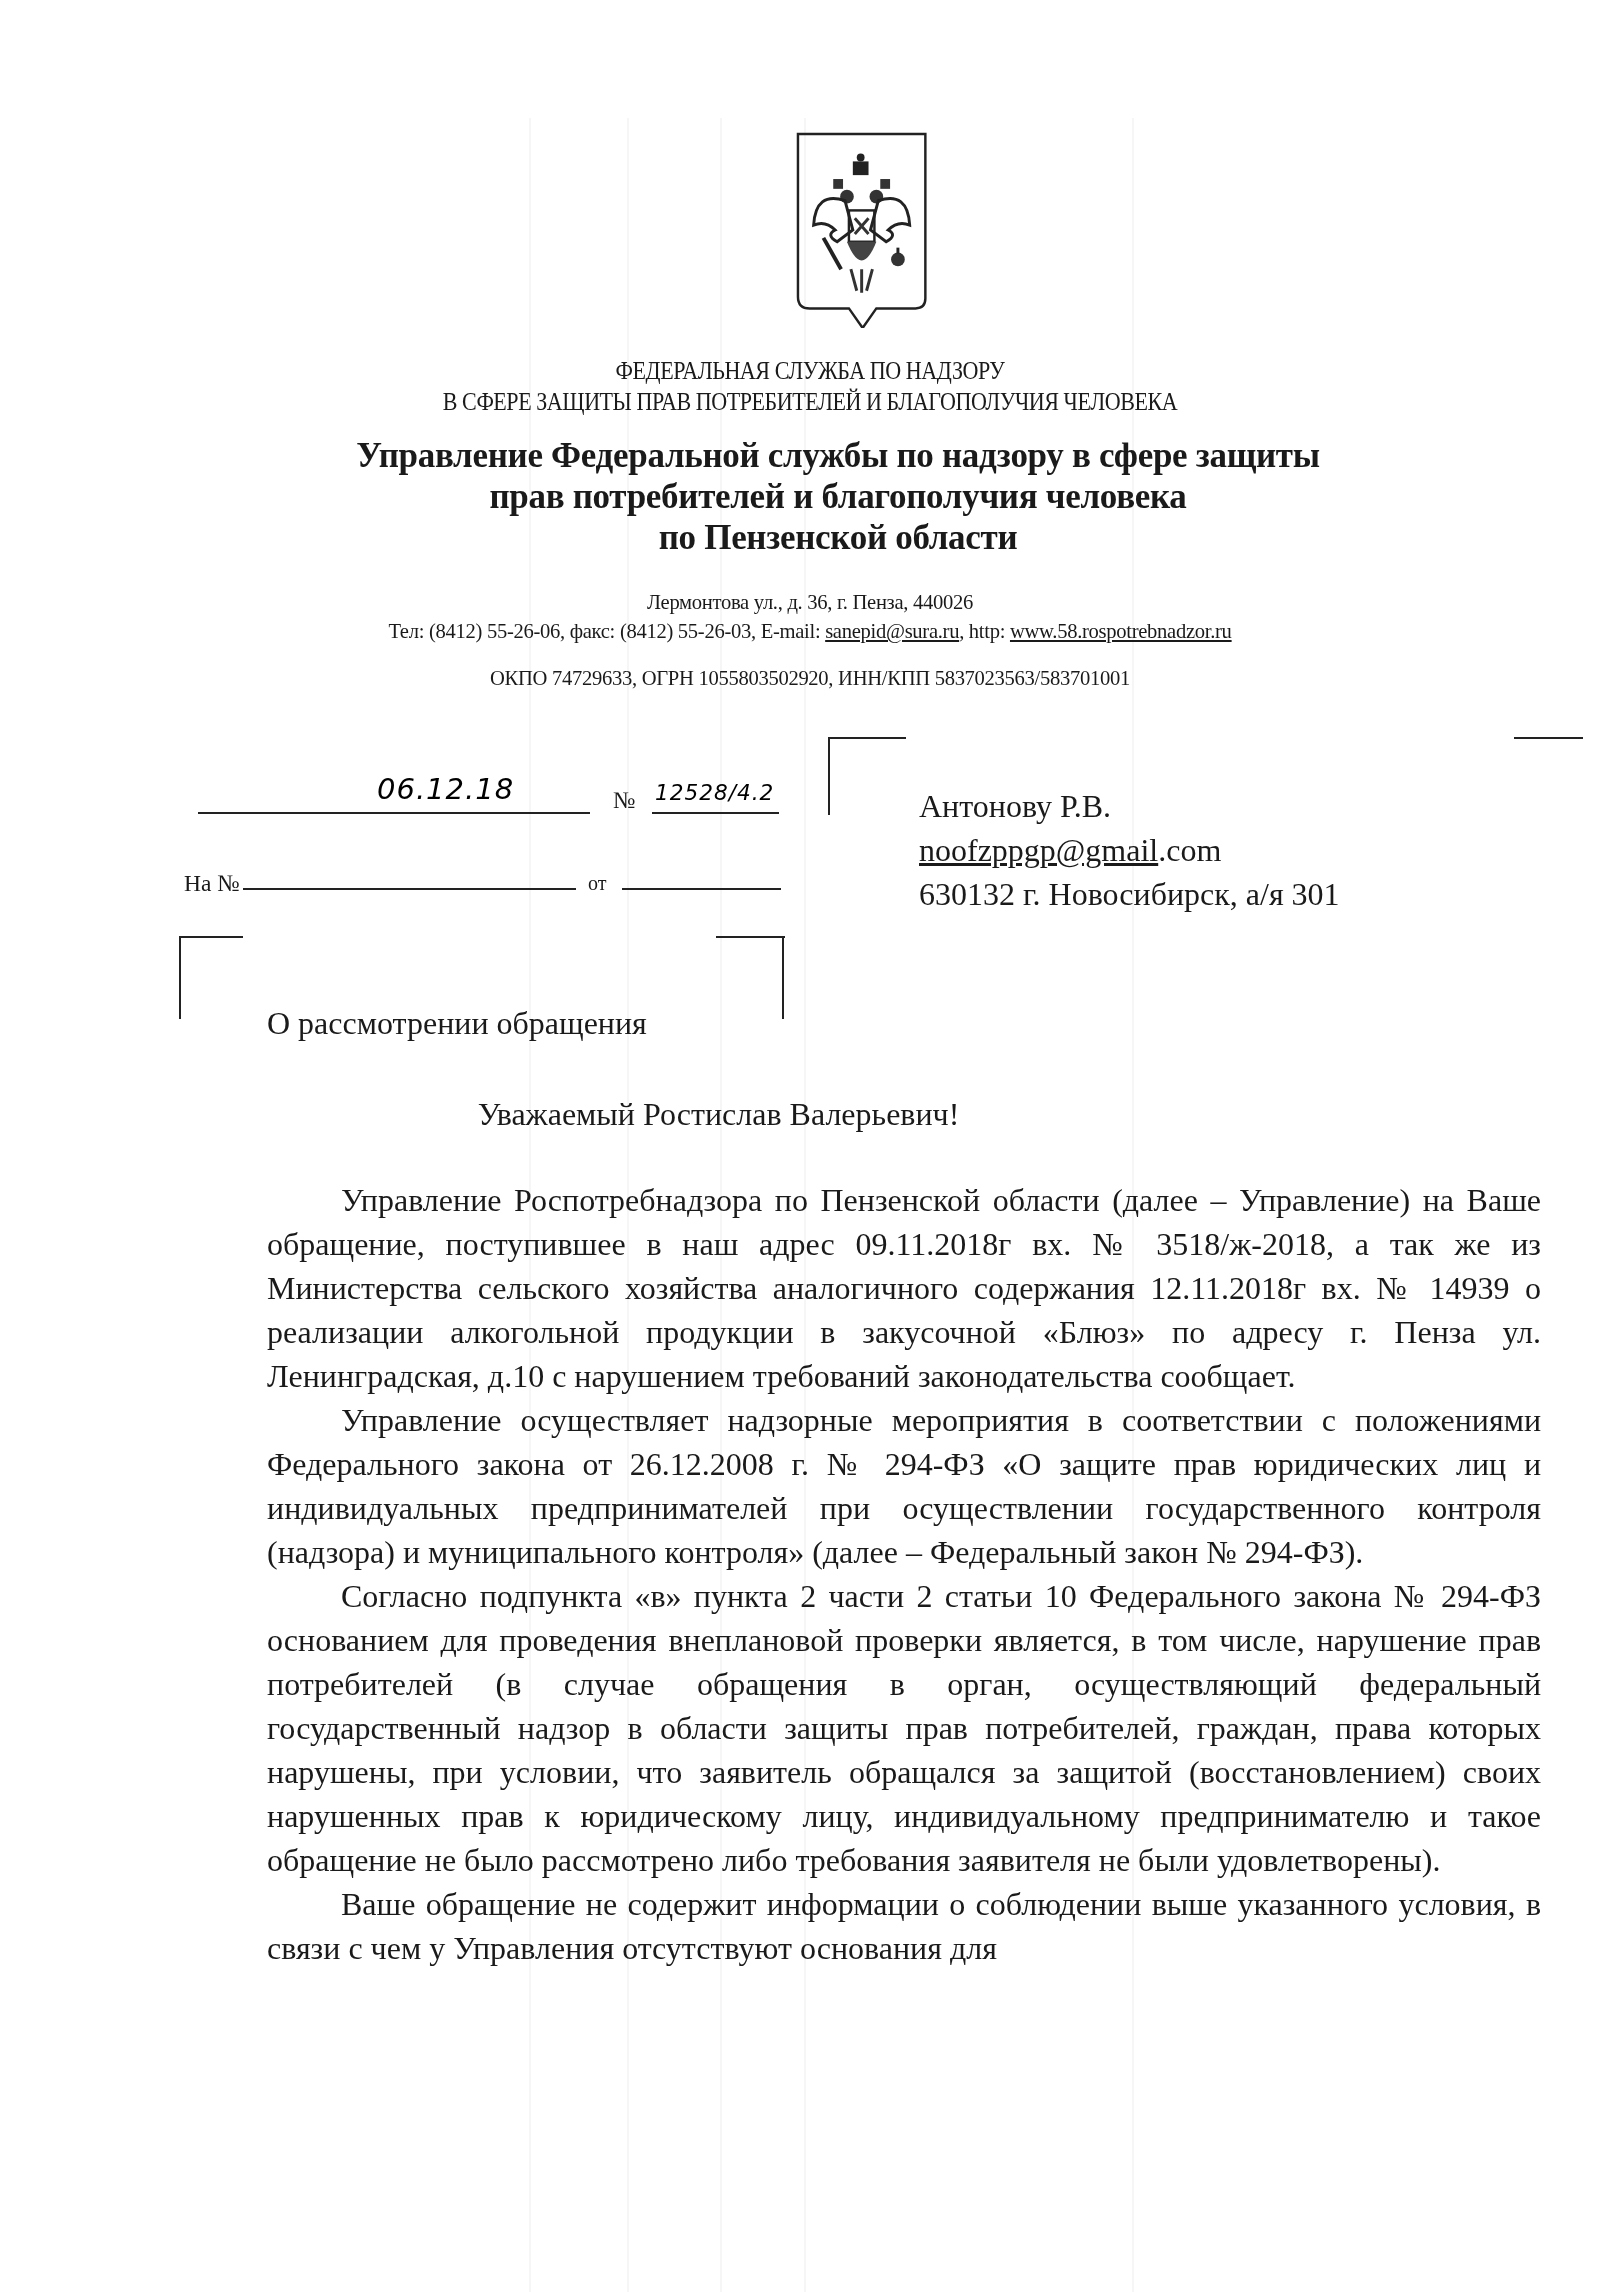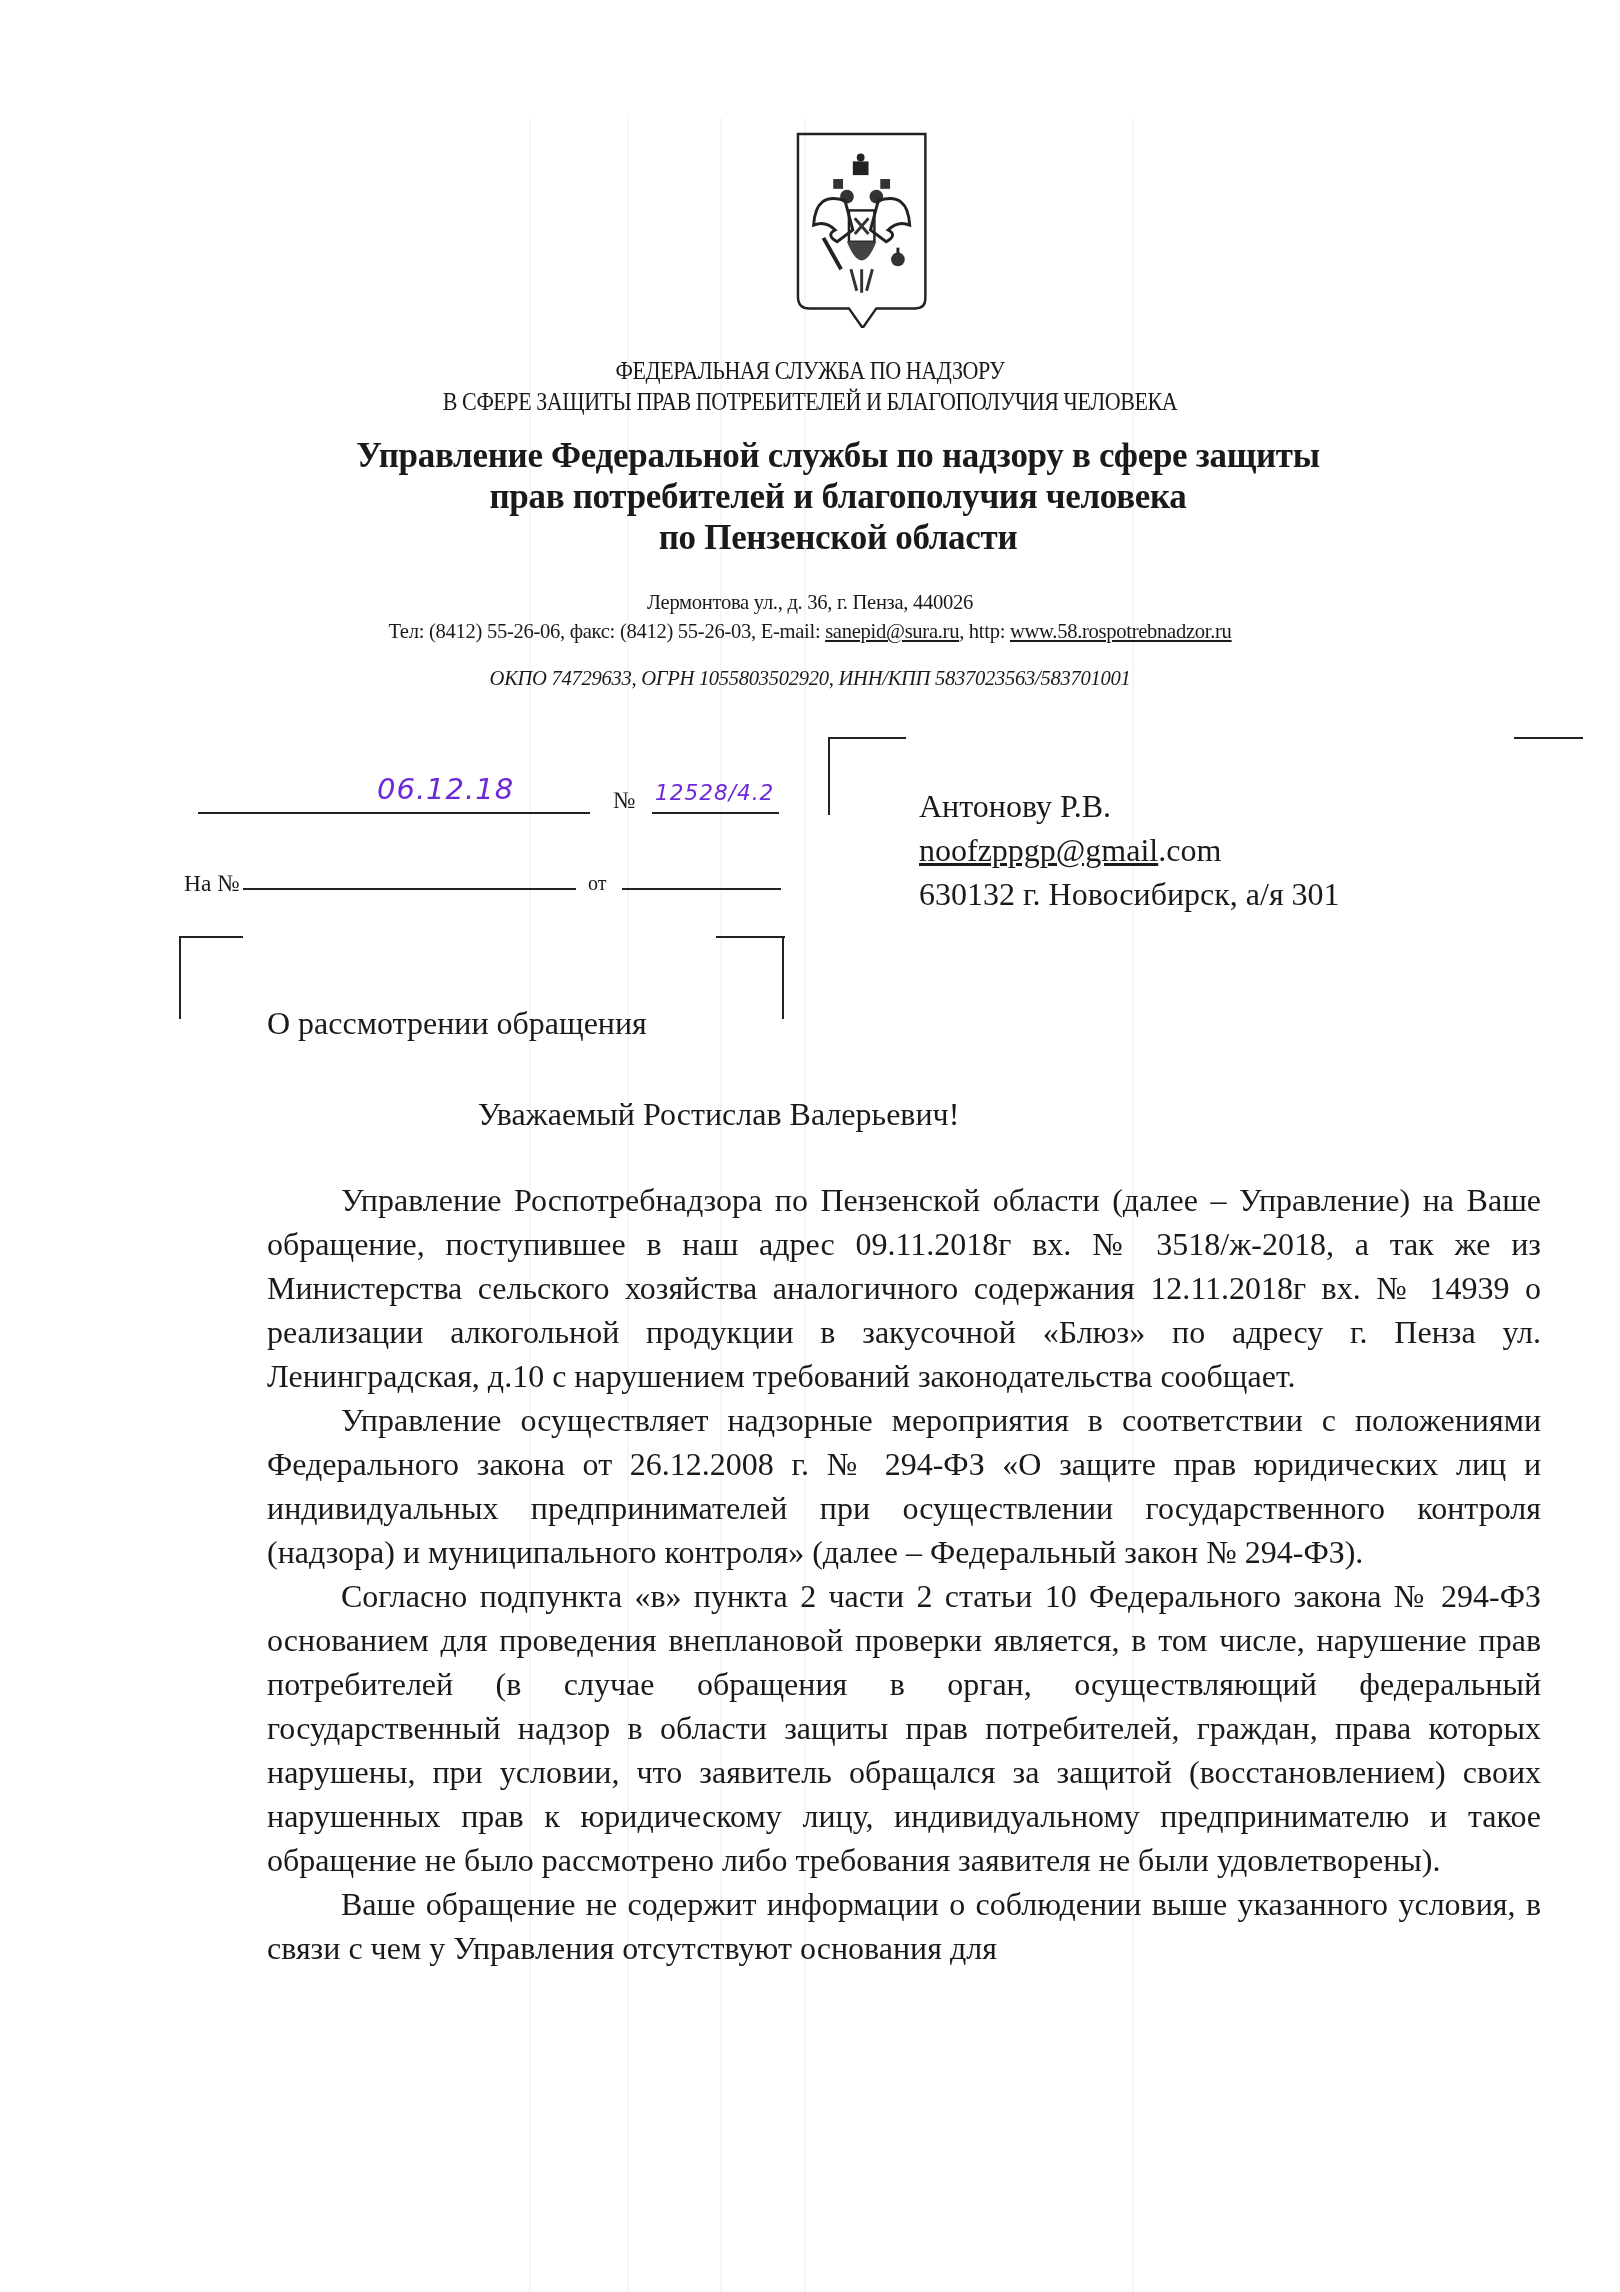--- a/index.html
+++ b/index.html
@@ -11,26 +11,26 @@
   
   .streak { position: absolute; top: 118px; bottom: 0; width: 2px; background: rgba(0,0,0,0.035); }
 
   
   .emblem { left: 796px; top: 132px; width: 147px; height: 196px; }
 
   .agency-top { left: 0; width: 1620px; top: 355px; text-align: center; font-size: 24.5px; line-height: 31px; letter-spacing: -0.5px; transform: scaleX(0.9); transform-origin: center; }
   .agency-bold { left: 0; width: 1620px; top: 435px; text-align: center; font-size: 35px; line-height: 41px; font-weight: bold; letter-spacing: -0.3px; padding-left: 28px; }
   .contact { left: 0; width: 1620px; top: 588px; text-align: center; font-size: 20.6px; line-height: 29px; letter-spacing: -0.3px; }
   .contact u { text-decoration: underline; }
-  .codes { left: 0; width: 1620px; top: 667px; text-align: center; font-size: 20.6px; letter-spacing: -0.3px; font-style: italic; }
+  .codes { left: 0; width: 1620px; top: 667px; text-align: center; font-size: 20.6px; letter-spacing: -0.3px; }
 
   
   .line { position: absolute; height: 0; border-top: 2px solid #222; }
   .vline { position: absolute; width: 0; border-left: 2px solid #222; }
-  .hand { position: absolute; font-family: "DejaVu Sans", sans-serif; font-style: italic; color: #6d28d9; font-size: 29px; letter-spacing: 1px; }
+  .hand { position: absolute; font-family: "DejaVu Sans", sans-serif; font-style: italic; color: #000000; font-size: 29px; letter-spacing: 1px; }
   .small { font-size: 21.6px; }
 
   .addressee { left: 919px; top: 784px; font-size: 32px; line-height: 44px; }
   .addressee .email { text-decoration: underline; font-family: Liberation Serif, serif; }
 
   .subject { left: 267px; top: 1005px; font-size: 32px; }
   .greeting { left: 0; width: 1300px; top: 1096px; text-align: center; font-size: 32px; padding-left: 137px; box-sizing: border-box; }
 
   .body-text { left: 267px; width: 1274px; top: 1178px; font-size: 32px; line-height: 44px; text-align: justify; }
   .body-text p { margin: 0; text-indent: 74px; }

